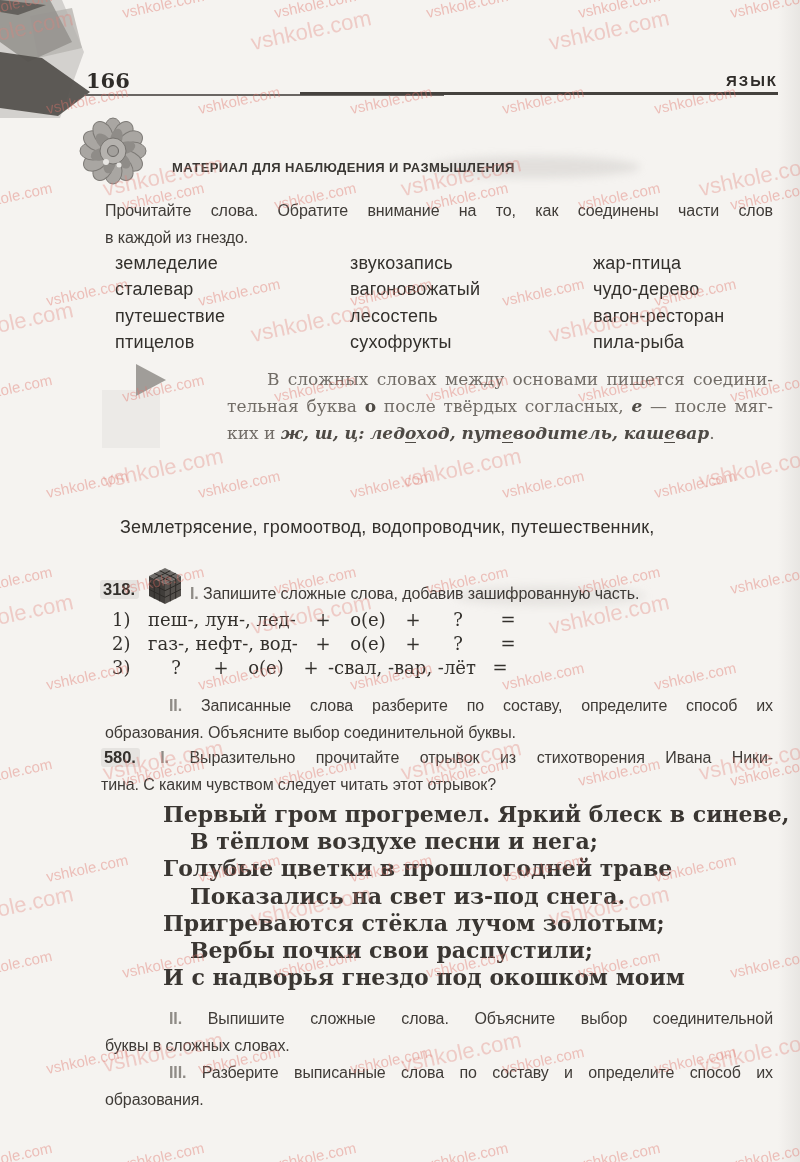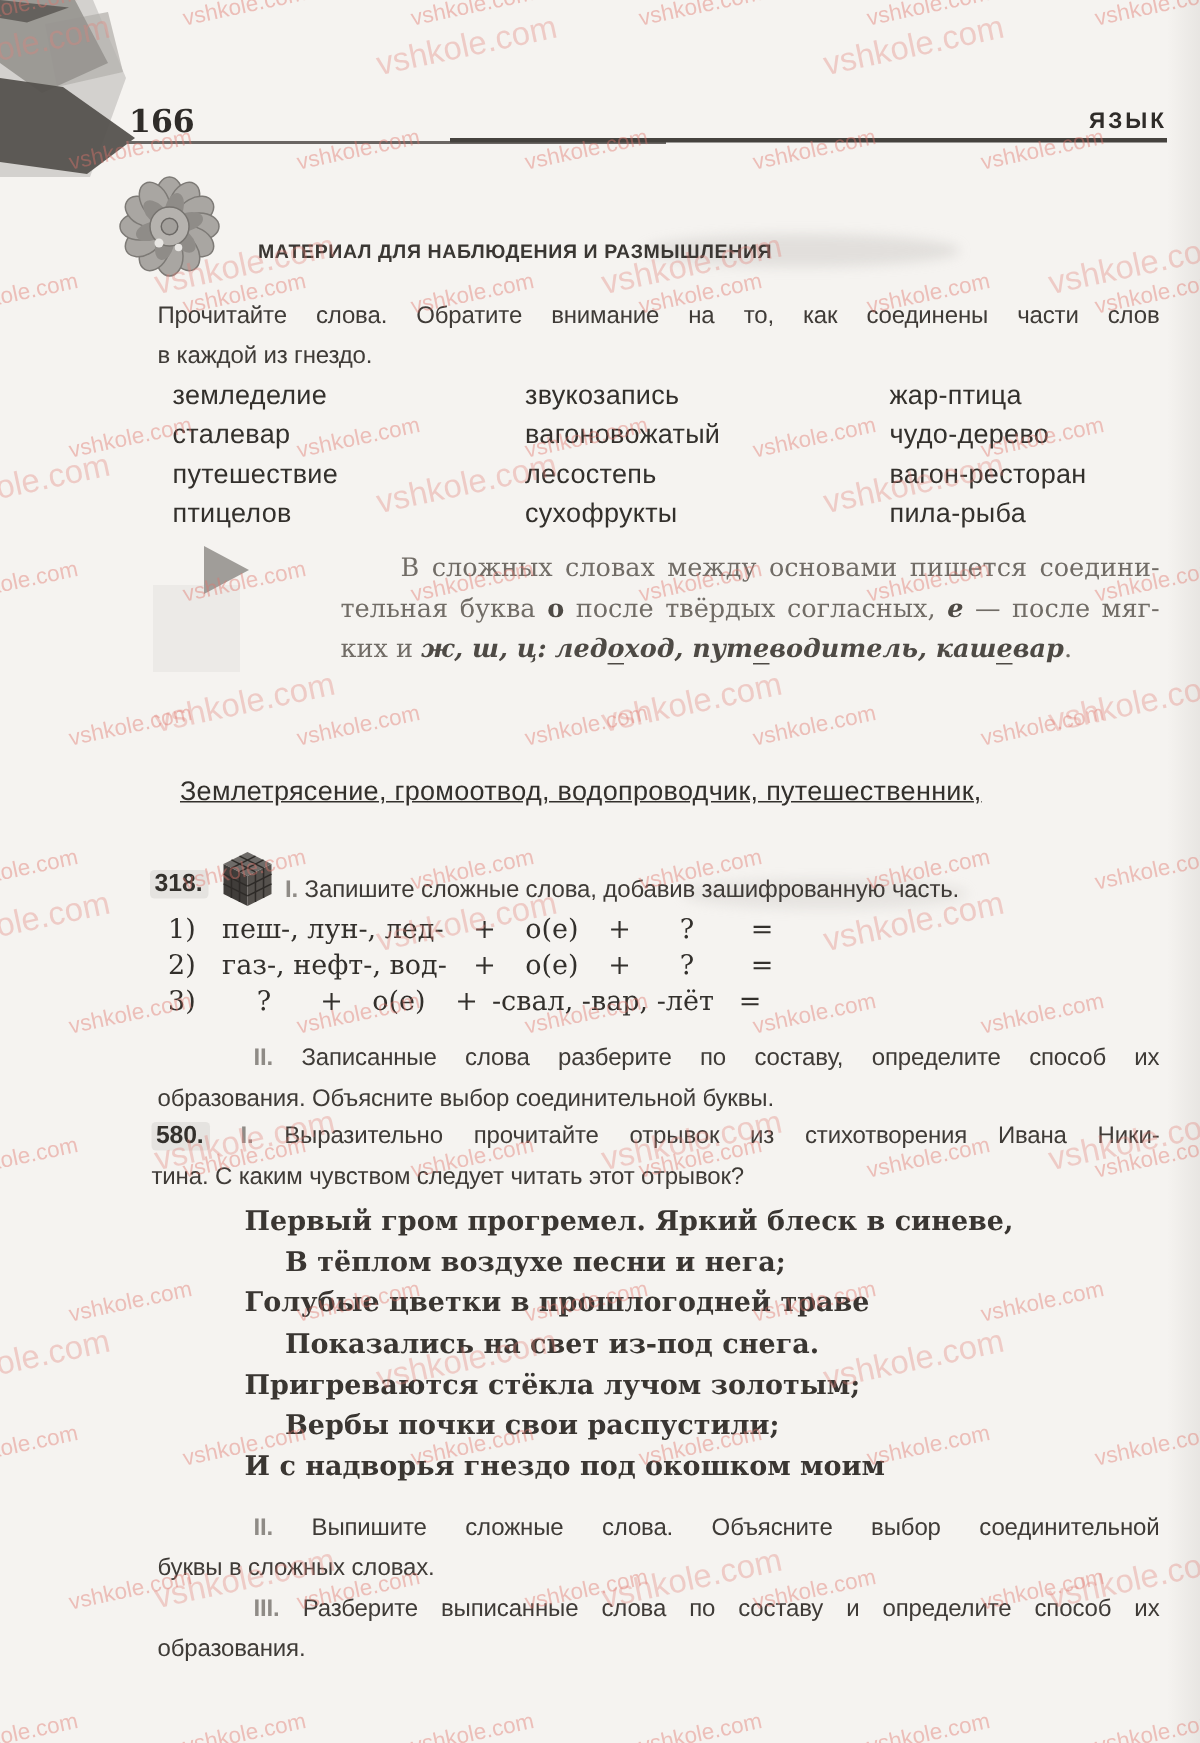--- a/index.html
+++ b/index.html
@@ -34,21 +34,21 @@
   .t318 .row{display:flex;align-items:baseline;}
   .t318 .n{width:36px;}
   .t318 .a{width:158px;white-space:nowrap;}
   .t318 .a3{width:56px;text-align:center;}
   .t318 .p{width:34px;text-align:center;}
   .t318 .b{width:56px;text-align:center;}
   .t318 .c{width:56px;text-align:center;white-space:nowrap;}
   .t318 .c3{min-width:150px;text-align:left;white-space:nowrap;}
   .t318 .eq{width:44px;text-align:center;}
   
-  .poem{font-family:"DejaVu Serif",serif;font-size:18px;font-weight:bold;color:#3a3632;line-height:27.2px;}
+  .poem{font-family:"DejaVu Serif",serif;font-size:22px;font-weight:bold;color:#3a3632;line-height:27.2px;}
   .poem .even{padding-left:27px;}
   
   #wm-layer{position:absolute;inset:0;z-index:5;pointer-events:none;overflow:hidden;}
   .wm{position:absolute;font-family:"Liberation Sans",sans-serif;white-space:nowrap;
       transform:rotate(-12deg);transform-origin:left bottom;}
   .smudge{position:absolute;border-radius:50%;z-index:1;}
   .content{z-index:2;}
 </style>
 </head>
 <body>
@@ -133,21 +133,21 @@
   </svg>
   <div class="abs content rule" style="left:227px;top:366px;">
     <div class="jline indent40">
       <span>В сложных словах между основами пишется соедини-</span>
     </div>
     <div class="jline"><span>тельная буква </span><b>о</b><span> после твёрдых согласных, </span><b class="it">е</b><span> — после мяг-</span></div>
     <div><span>ких и </span><b class="it">ж, ш, ц:</b><span> </span><span class="ex"><span>лед</span><span class="uv">о</span><span>ход</span></span><span class="ex">, </span><span class="ex"><span>пут</span><span class="uv">е</span><span>водитель</span></span><span class="ex">, </span><span class="ex"><span>каш</span><span class="uv">е</span><span>вар</span></span><span>.</span></div>
   </div>
 
   <div class="abs content serif18" style="left:105px;top:515px;width:670px;line-height:24.5px;">
-    <div style="text-indent:15px;text-decoration:underline;">Землетрясение, громоотвод, водопроводчик, путешественник,</div>
+    <div style="text-indent:15px;">Землетрясение, громоотвод, водопроводчик, путешественник,</div>
   </div>
 
   <div class="abs content" style="left:100px;top:580px;">
     <span class="num" style="font-size:16.5px;">318.</span>
   </div>
   <svg class="abs content" style="left:147px;top:567px;" width="36" height="38" viewBox="0 0 36 38">
     <polygon points="18,1 34,9 18,17 2,9" fill="#6e6b68"></polygon>
     <polygon points="2,9 18,17 18,37 2,29" fill="#403d3a"></polygon>
     <polygon points="34,9 18,17 18,37 34,29" fill="#55514d"></polygon>
     <g stroke="#2e2b28" stroke-width="1" fill="none">

